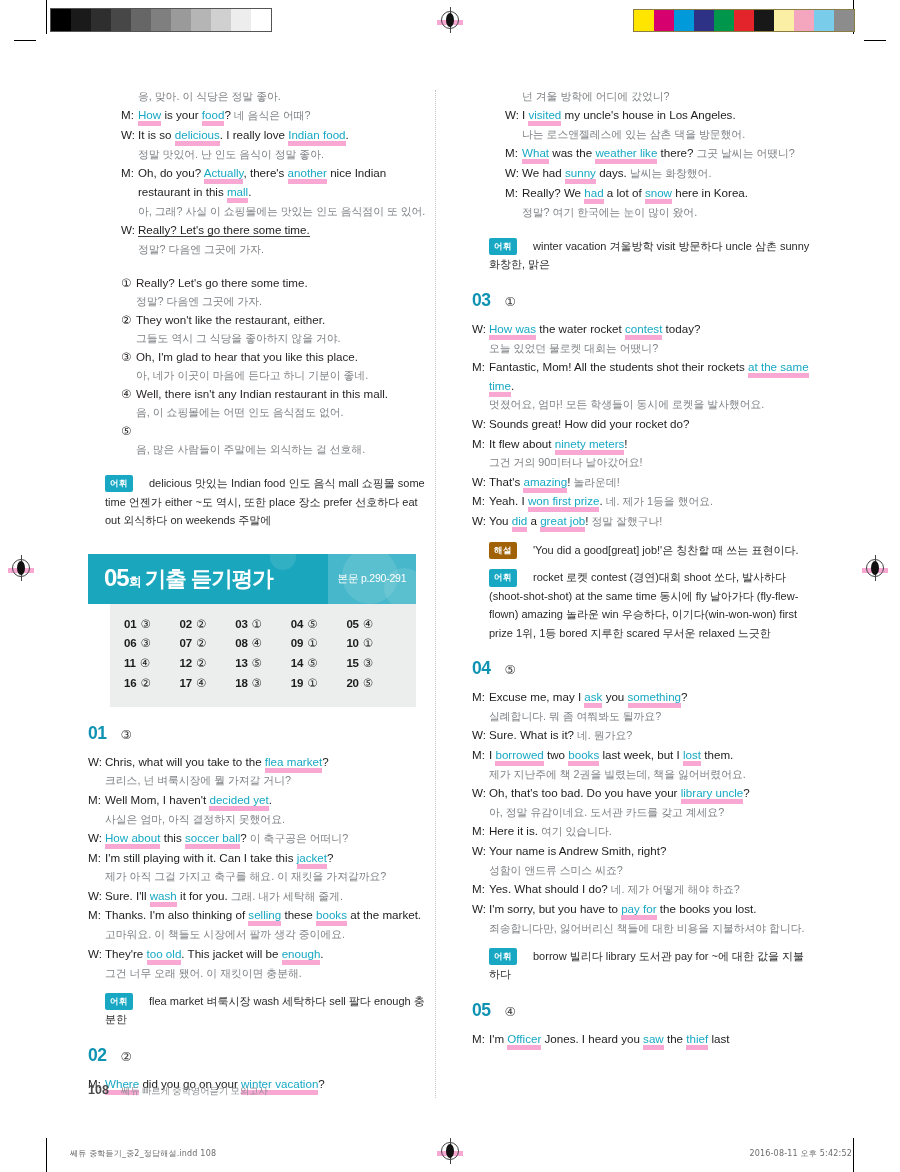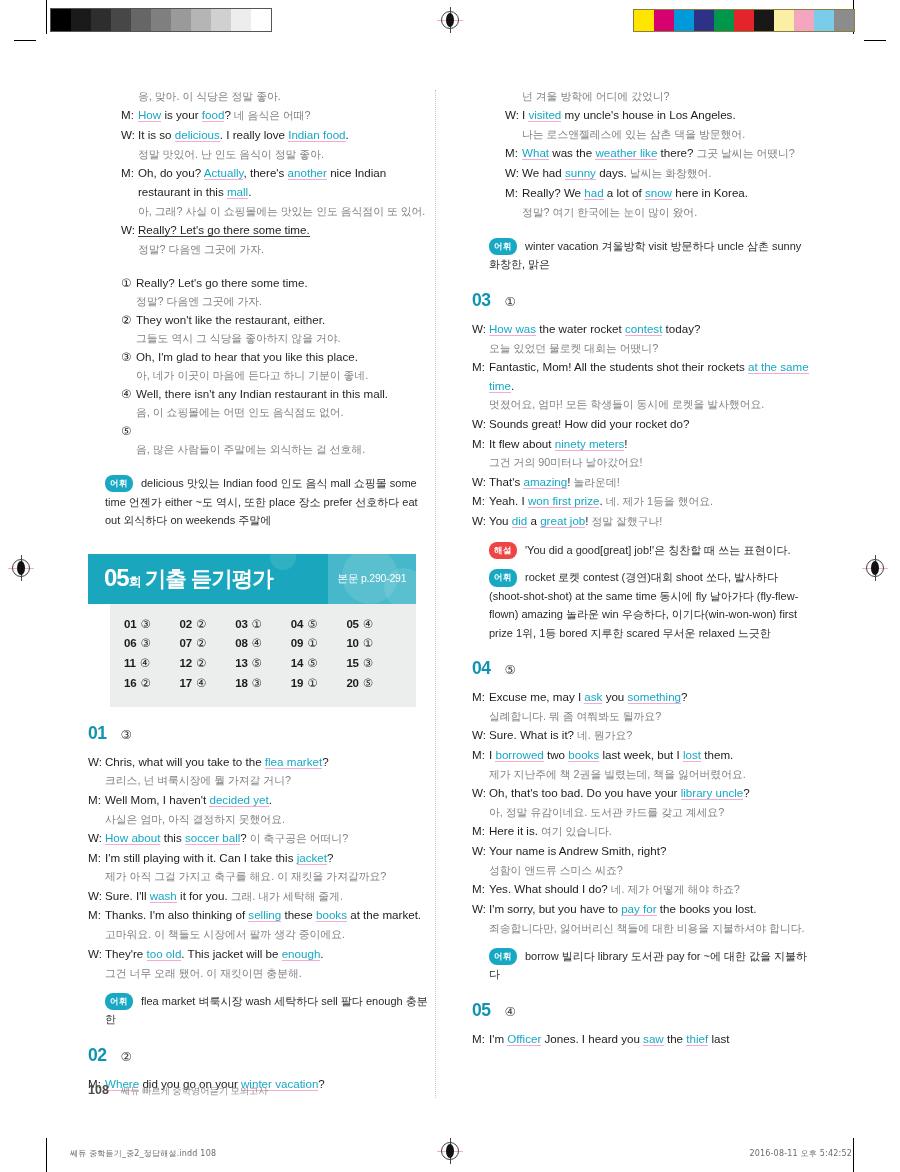--- a/index.html
+++ b/index.html
@@ -52,37 +52,37 @@
              border-left:1px dotted #c4c7c9; }
 
   
   .line { display:flex; font-size:11.6px; line-height:1.62; margin-bottom:1px;
           color:#1c1c1c; }
   .spk { width:17px; flex:0 0 17px; }
   .txt { flex:1; }
   .ko  { color:#7e8184; font-size:10.8px; }
   .ko-line { font-size:10.8px; line-height:1.6; color:#7e8184; padding-left:17px;
              margin-bottom:1px; }
-  .hl { color:#18a8c4; border-bottom:1px solid #f9a8d4; padding-bottom:0px; }
+  .hl { color:#18a8c4; border-bottom:5px solid #f9a8d4; padding-bottom:0px; }
   .ul { border-bottom:1px solid #3f3f3f; }
 
   .opt { display:flex; font-size:11.6px; line-height:1.62; }
   .opt .num { width:15px; flex:0 0 15px; }
 
   .blk { margin-bottom:7px;margin-left:33px; }
   .gap-md { height:9px; }
 
   
   .note { font-size:11px; line-height:1.68; padding-left:17px; color:#2b2b2b;
           text-indent:0; }
   .note .badge { display:inline-block; vertical-align:1px; font-size:8.5px;
-                 color:#fff; padding:1px 5px 2px; border-radius:8px;
-                 margin-right:8px; letter-spacing:.5px; font-weight:bold; }
+                 color:#fff; padding:1px 5px 2px; border-radius:2px;
+                 margin-right:16px; letter-spacing:.5px; font-weight:bold; }
   .badge-voc { background:#18a8c4; }
-  .badge-exp { background:#ef4444; }
+  .badge-exp { background:#a16207; }
 
   
   .sec-head { display:flex; align-items:baseline; margin:16px 0 9px; }
   .sec-no { font-size:17.5px; font-weight:bold; color:#0f93b2; letter-spacing:-.5px; }
   .sec-ans { font-size:12.5px; color:#3a3a3a; margin-left:14px; }
 
   
   .banner-wrap { margin:24px 0 10px; width:328px; }
   .banner { position:relative; height:50px; background:#1aa7be; overflow:hidden;
             display:flex; align-items:center; }

